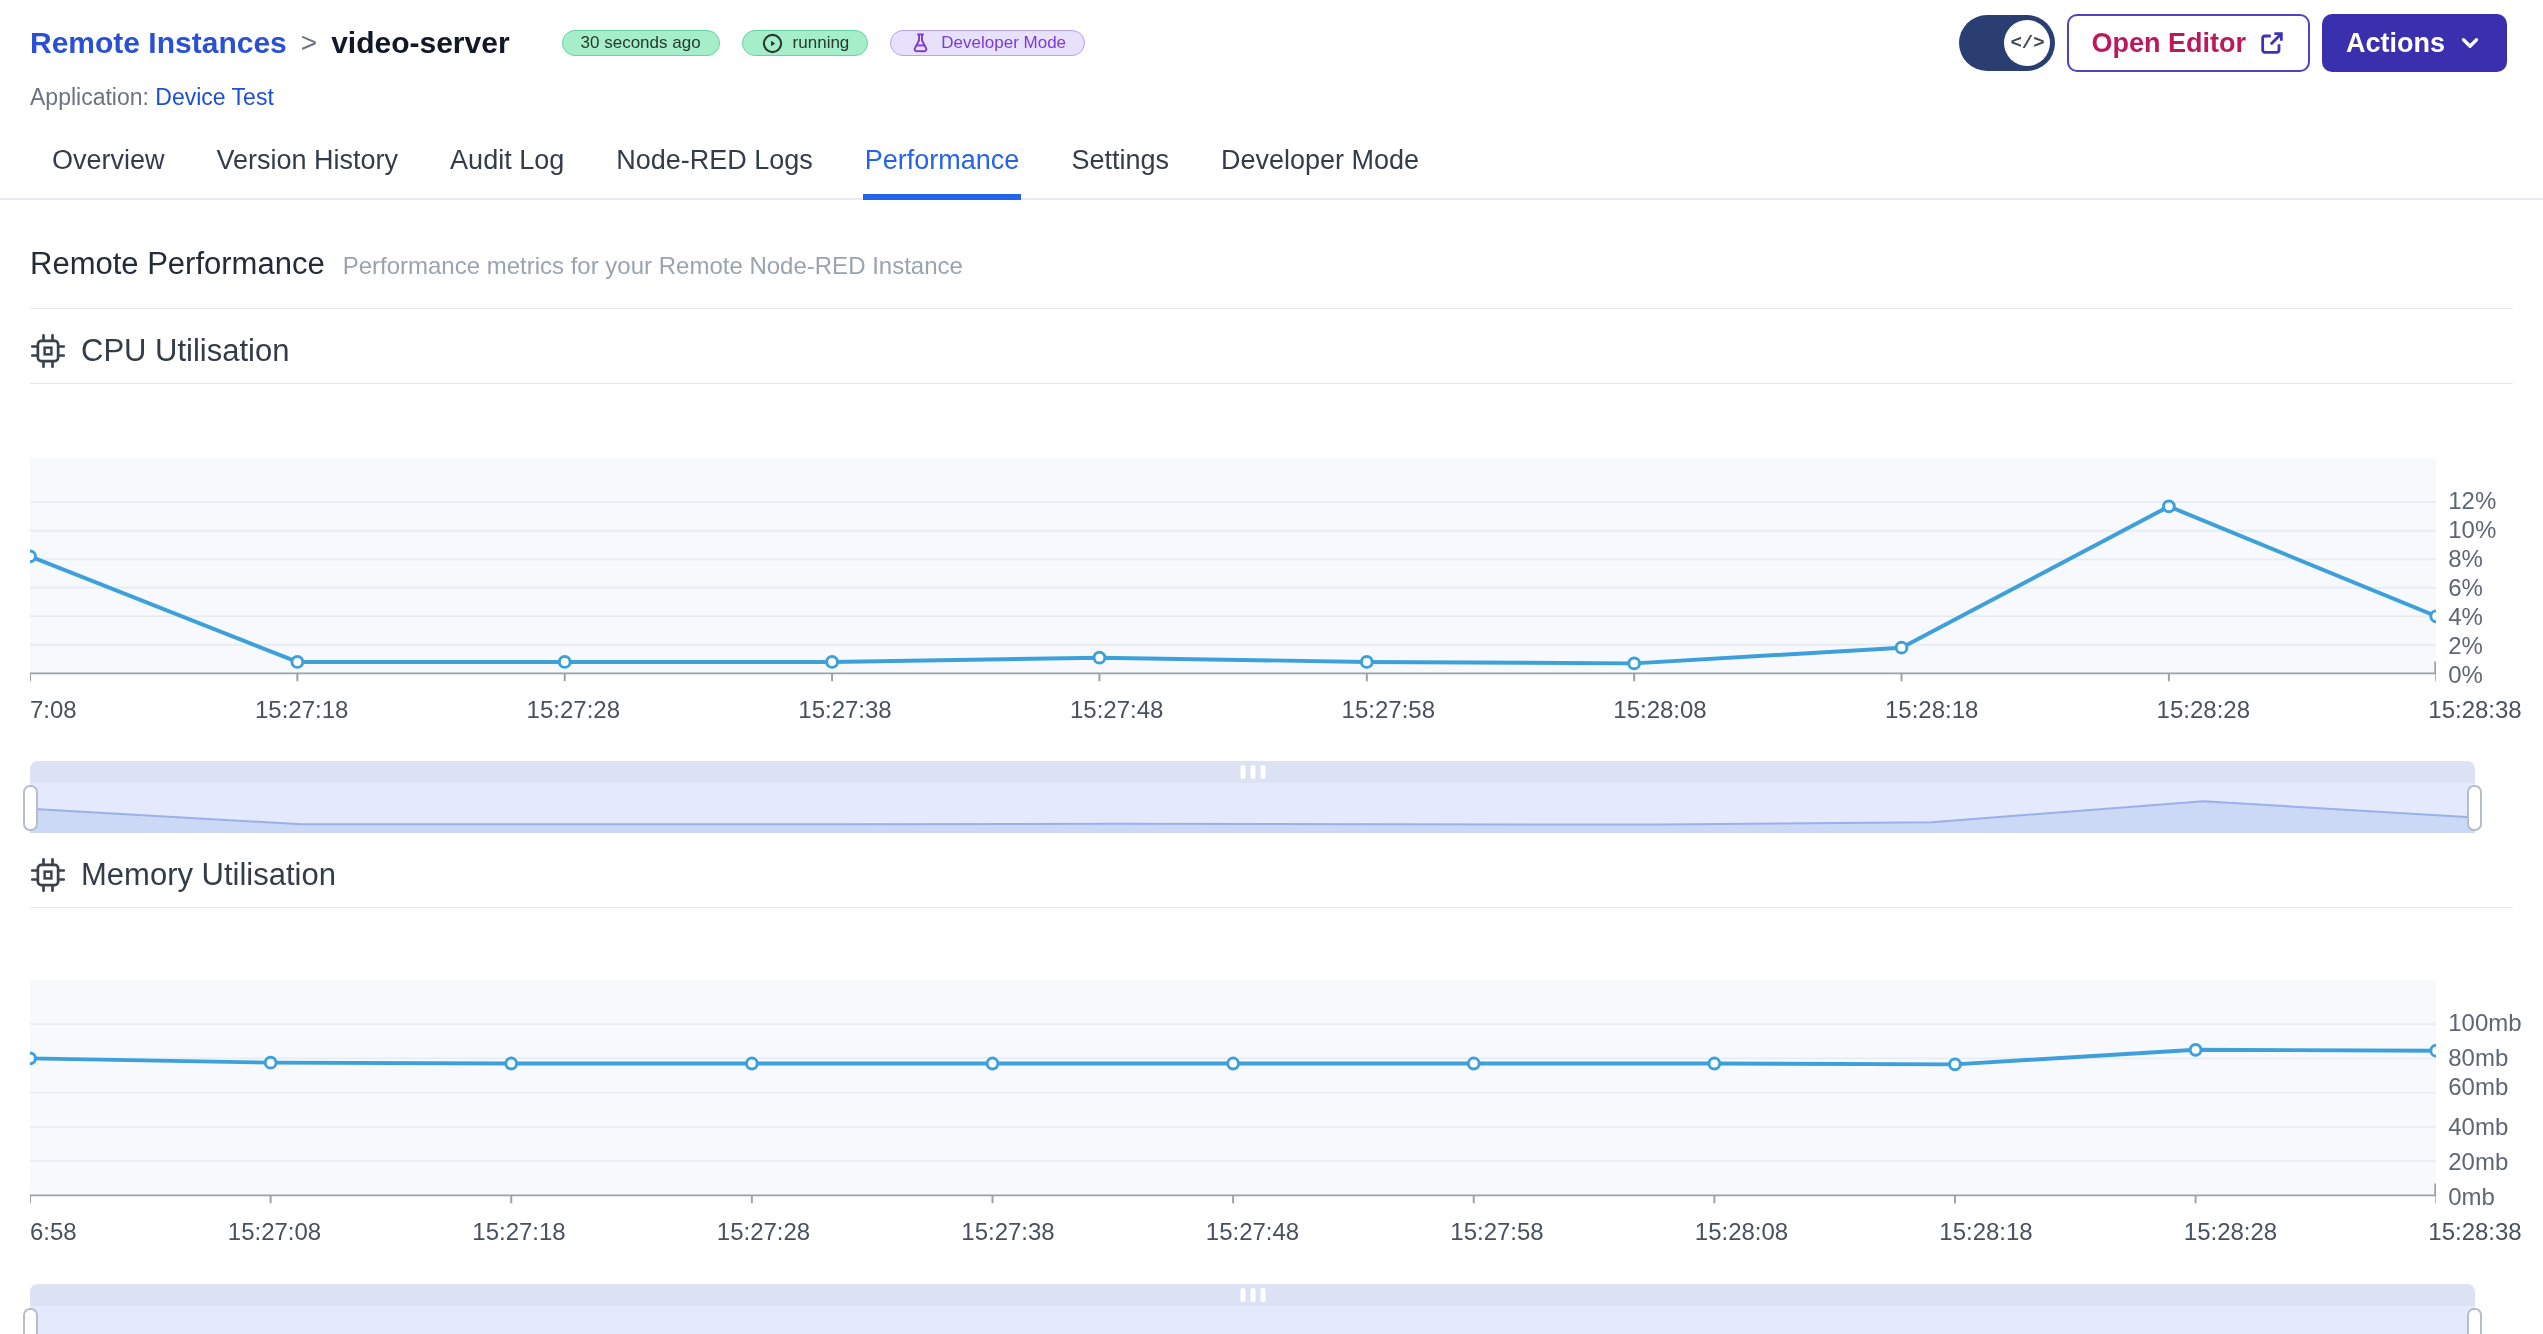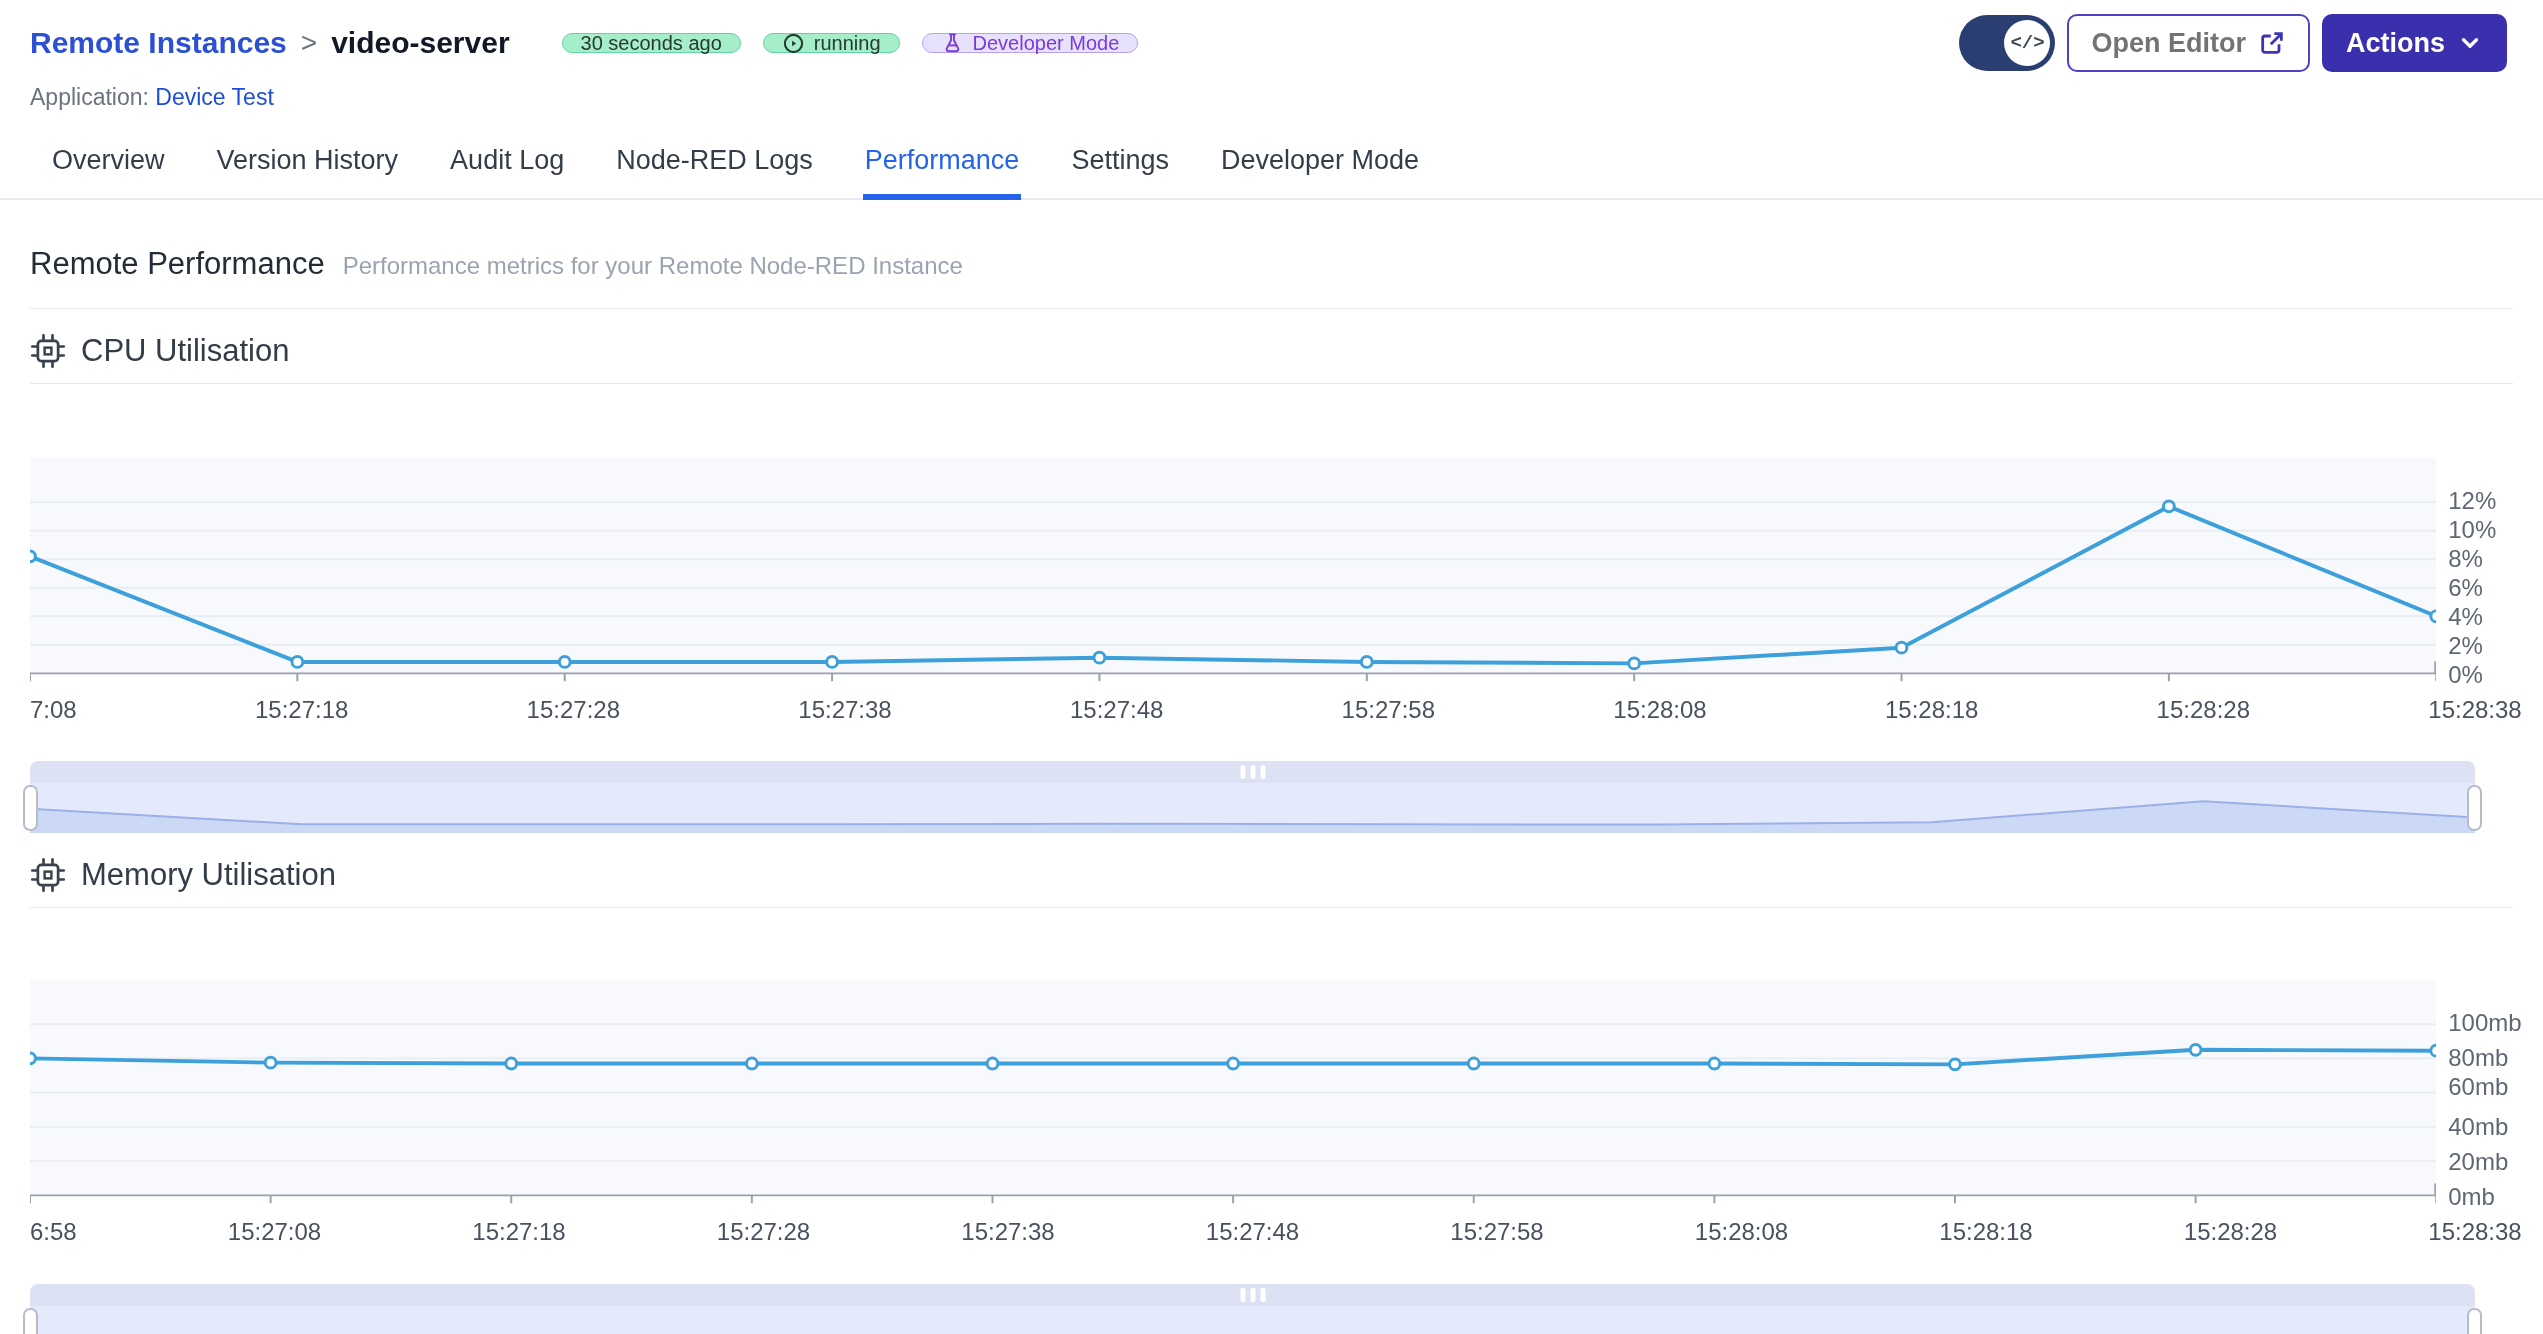--- a/index.html
+++ b/index.html
@@ -11,32 +11,32 @@
   }
   
   .header { padding:14px 36px 0 30px; }
   .hrow1 { display:flex; align-items:center; justify-content:space-between; }
   .hleft { display:flex; align-items:center; }
   .breadcrumb { display:flex; align-items:center; gap:14px; font-size:30px; font-weight:700; }
   .crumb-link { color:#2b50d4; cursor:pointer; }
   .crumb-sep { color:#6b7280; font-weight:400; font-size:28px; }
   .crumb-current { color:#111827; }
   .badges { display:flex; align-items:center; gap:22px; margin-left:52px; }
-  .badge { display:flex; align-items:center; gap:9px; height:20px; padding:0 18px;
-           border-radius:19px; font-size:20px; white-space:nowrap; }
+  .badge { display:flex; align-items:center; gap:9px; height:26px; padding:0 18px;
+           border-radius:19px; font-size:17px; white-space:nowrap; }
   .badge.green { background:#a5eec9; border:1px solid #62d6a1; color:#263a30; }
   .badge.purple { background:#e8e1fc; border:1px solid #b6a1f2; color:#7b3bd9; }
   .hright { display:flex; align-items:center; gap:12px; }
   .toggle { width:96px; height:56px; border-radius:28px; background:#2b3e72; position:relative; cursor:pointer; }
   .toggle-knob { position:absolute; right:5px; top:5px; width:46px; height:46px; border-radius:50%;
                  background:#fff; display:flex; align-items:center; justify-content:center;
                  font-family:"Liberation Mono", monospace; font-size:19px; font-weight:700; color:#3f4854; }
   .btn { display:flex; align-items:center; gap:12px; height:58px; padding:0 22px;
          border-radius:10px; font-size:27px; font-weight:700; cursor:pointer; }
-  .btn.outline { background:#fff; border:2px solid #4c42c4; color:#737373; }
+  .btn.outline { background:#fff; border:2px solid #4c42c4; color:#be185d; }
   .btn.solid { background:#3a30ae; border:2px solid #3a30ae; color:#fff; }
   .hrow2 { margin-top:12px; font-size:23px; color:#6b7280; }
   .hrow2 .app-link { color:#1d4ed8; cursor:pointer; }
   
   .tabs { margin-top:26px; padding-left:50px; display:flex; gap:48px;
           border-bottom:2px solid #e7eaf0; }
   .tab { position:relative; padding:8px 2px 22px; font-size:27px; color:#333c49; cursor:pointer; white-space:nowrap; }
   .tab.active { color:#2563eb; }
   .tab.active::after { content:""; position:absolute; left:0; right:0; bottom:-2px;
                        height:6px; background:#2563eb; }

